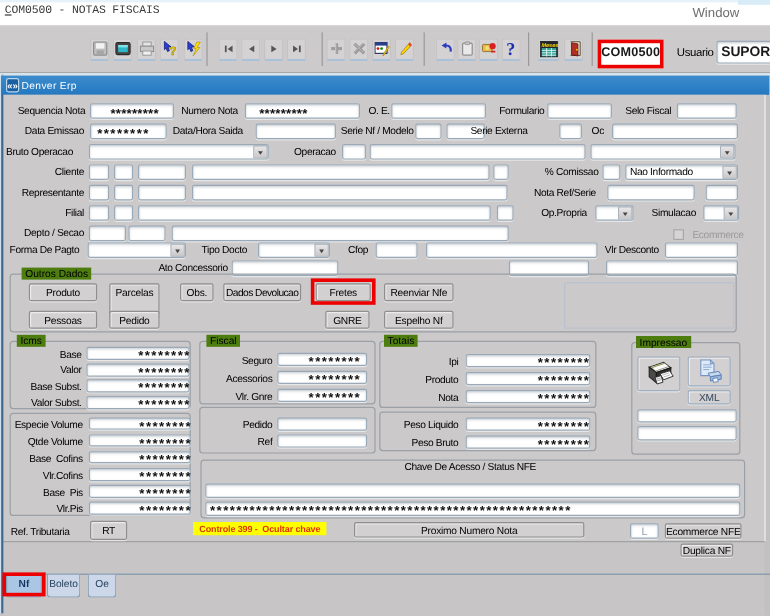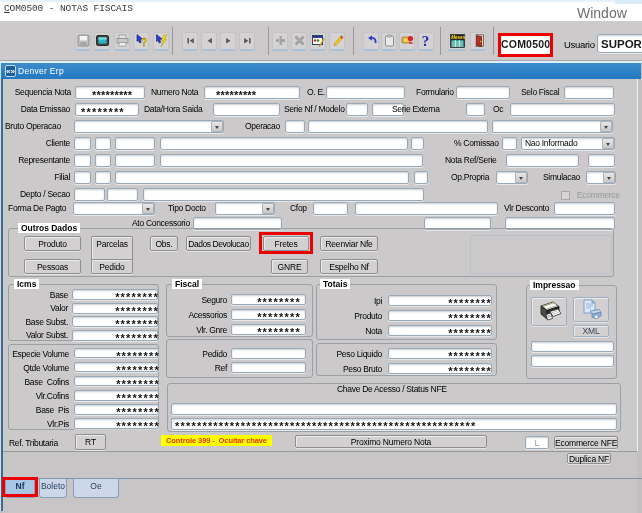--- a/index.html
+++ b/index.html
@@ -3,37 +3,37 @@
 <style>
 *{box-sizing:border-box}
 html,body{margin:0;padding:0}
 body{width:642px;height:513px;overflow:hidden;position:relative;background:#c2c0c1;font-family:"Liberation Sans",sans-serif;}
 .ab{position:absolute}
 .l{position:absolute;font-size:8.5px;letter-spacing:-0.3px;line-height:10px;white-space:nowrap;color:#000;margin-top:-1px}
 .lr{text-align:right}
 .f{position:absolute;background:#fff;border:1px solid #9aa9b7;border-radius:2px;box-shadow:inset 0 1px 2px rgba(100,115,130,.35),0 1px 0 rgba(255,255,255,.55)}
 .b{position:absolute;background:#d3d0d2;border:1px solid #8f8f8f;border-radius:2px;font-size:8.5px;letter-spacing:-0.2px;color:#000;text-align:center;box-shadow:inset 1px 1px 0 #ecebec,0 1px 0 rgba(255,255,255,.5);white-space:nowrap}
 .gb{position:absolute;border:1px solid #9aa0a6;border-radius:3px}
-.gt{position:absolute;font-weight:bold;font-size:8.5px;line-height:10px;background:#ffffff;padding:0 3px;white-space:nowrap}
+.gt{position:absolute;font-weight:normal;font-size:8.5px;line-height:10px;background:#4d7c0f;padding:0 3px;white-space:nowrap}
 .ast{position:absolute;font-weight:bold;color:#101010;white-space:nowrap;font-size:11px;letter-spacing:1.2px}
 .ast2{position:absolute;font-weight:bold;color:#101010;white-space:nowrap;font-size:11px;letter-spacing:0.2px}
 .red{position:absolute;border:3px solid #ec0000}
 .da{position:absolute;background:linear-gradient(#e8e6e7,#cac8c9);border:1px solid #aab3bc;border-radius:1px}
 .tri{display:block;margin:3.5px auto 0;width:0;height:0;border:2.5px solid transparent;border-top:3.5px solid #444;border-bottom:none}
 .tbb{position:absolute;width:16px;height:19px;background:#d5d2d4;border:1px solid #c6c3c5;border-bottom:2px solid #a9c2d8;border-radius:2px}
 .tbb svg{display:block;margin:1px auto 0}
 .sep{position:absolute;width:1px;background:#9b989a;top:27px;height:28px}
 </style></head>
 <body>
 
 <div class="ab" style="left:0;top:0;width:642px;height:22px;background:#ffffff"></div>
 <div class="ab" style="left:0;top:0;width:642px;height:2px;background:#e6f2fa"></div>
 <div class="ab" style="left:615px;top:0;width:27px;height:4px;background:#d8ecf7"></div>
 <div class="ab" style="left:4px;top:3px;font-family:'Liberation Mono',monospace;font-size:9.5px;color:#3a3a3a;letter-spacing:-0.1px"><span style="text-decoration:underline">C</span>OM0500 - NOTAS FISCAIS</div>
-<div class="ab" style="left:577px;top:5px;font-size:14px;color:#6e6e6e">Window</div>
+<div class="ab" style="left:577px;top:5px;font-size:11px;color:#6e6e6e">Window</div>
 <div class="ab" style="left:0;top:21px;width:642px;height:1px;background:#cccccc"></div>
 
 <div class="ab" style="left:0;top:22px;width:642px;height:38px;background:#cdcacc"></div>
 <div class="ab" style="left:0;top:60px;width:642px;height:1px;background:#a8a5a7"></div>
 <div class="ab" style="left:0;top:61px;width:642px;height:1px;background:#ddeef9"></div>
 <div class="tbb" style="left:75px;top:32px">
     <svg width="13" height="13" viewBox="0 0 13 13">
       <rect x="1" y="1" width="11" height="11" rx="1" fill="#c0bfbf" stroke="#8e8e8e" stroke-width="1"></rect>
       <rect x="3" y="2" width="7" height="4.5" fill="#f2f2f2"></rect>
       <rect x="3.5" y="8" width="6" height="4" fill="#a5a5a5"></rect>
@@ -405,13 +405,13 @@
 <div class="b" style="left:75px;top:434px;width:31px;height:16px;line-height:15px">RT</div>
 <div class="ab" style="left:161px;top:435px;width:111px;height:11px;background:#ffff00;color:#e03400;font-size:7.5px;letter-spacing:-0.1px;font-weight:bold;line-height:11px;text-align:center;white-space:nowrap">Controle 399 -&nbsp; Ocultar chave</div>
 <div class="b" style="left:295px;top:435px;width:192px;height:13px;line-height:12px">Proximo Numero Nota</div>
 <div class="f" style="left:525px;top:436px;width:24px;height:13px;text-align:center;font-size:9px;line-height:12px;color:#90a0b4">L</div>
 <div class="b" style="left:554px;top:436px;width:64px;height:13px;line-height:12px">Ecommerce NFE</div>
 <div class="b" style="left:567px;top:453px;width:44px;height:11px;line-height:10px">Duplica NF</div>
 <div class="ab" style="left:2px;top:478px;width:640px;height:1px;background:#7f96ad"></div>
 <div class="ab" style="left:5px;top:479px;width:30px;height:19px;background:#a9c6e4;border:1px solid #8aa0b6;border-top:none;border-radius:0 0 3px 3px;text-align:center;font-size:8.5px;font-weight:bold;color:#14355f;line-height:15px">Nf</div>
 <div class="red" style="left:2px;top:477px;width:36px;height:20px"></div>
 <div class="ab" style="left:39px;top:479px;width:28px;height:19px;background:#ccd8ea;border:1px solid #8aa0b6;border-top:none;border-radius:0 0 3px 3px;text-align:center;font-size:8.5px;color:#26415f;line-height:15px">Boleto</div>
-<div class="ab" style="left:73px;top:479px;width:46px;height:19px;background:#ccd8ea;border:1px solid #8aa0b6;border-top:none;border-radius:0 0 3px 3px;text-align:center;font-size:8.5px;color:#26415f;line-height:15px">Oe</div>
+<div class="ab" style="left:73px;top:479px;width:24px;height:19px;background:#ccd8ea;border:1px solid #8aa0b6;border-top:none;border-radius:0 0 3px 3px;text-align:center;font-size:8.5px;color:#26415f;line-height:15px">Oe</div>
 
 </body></html>

